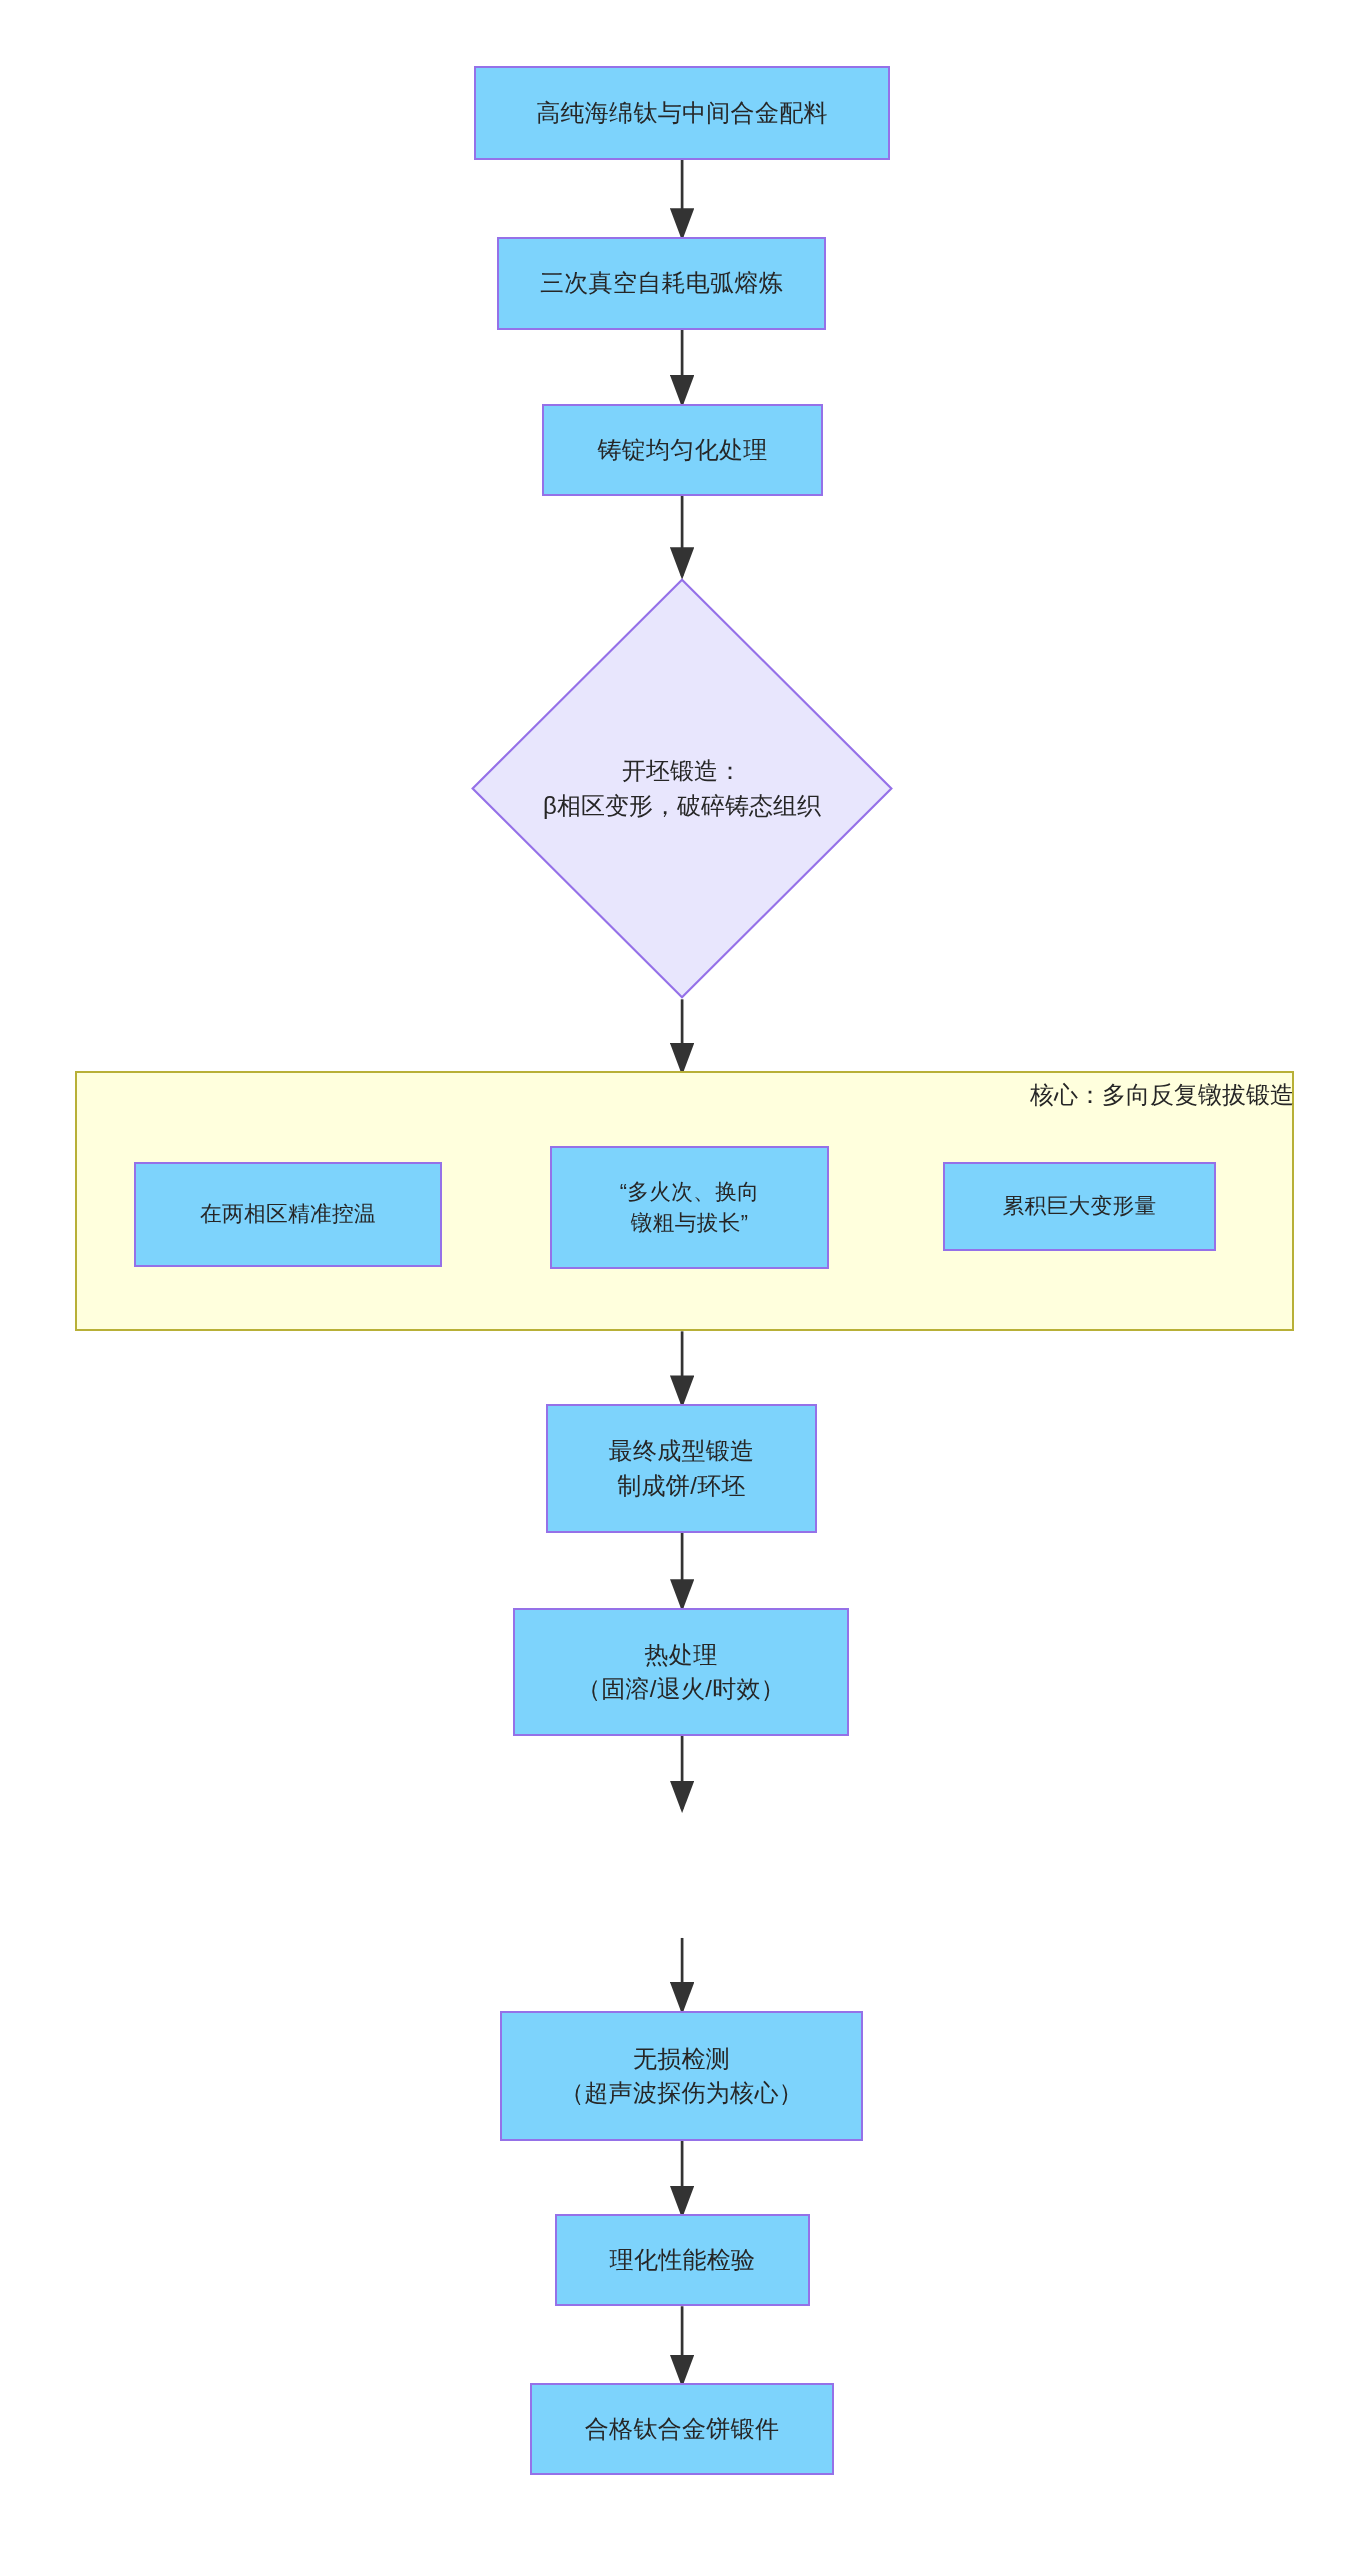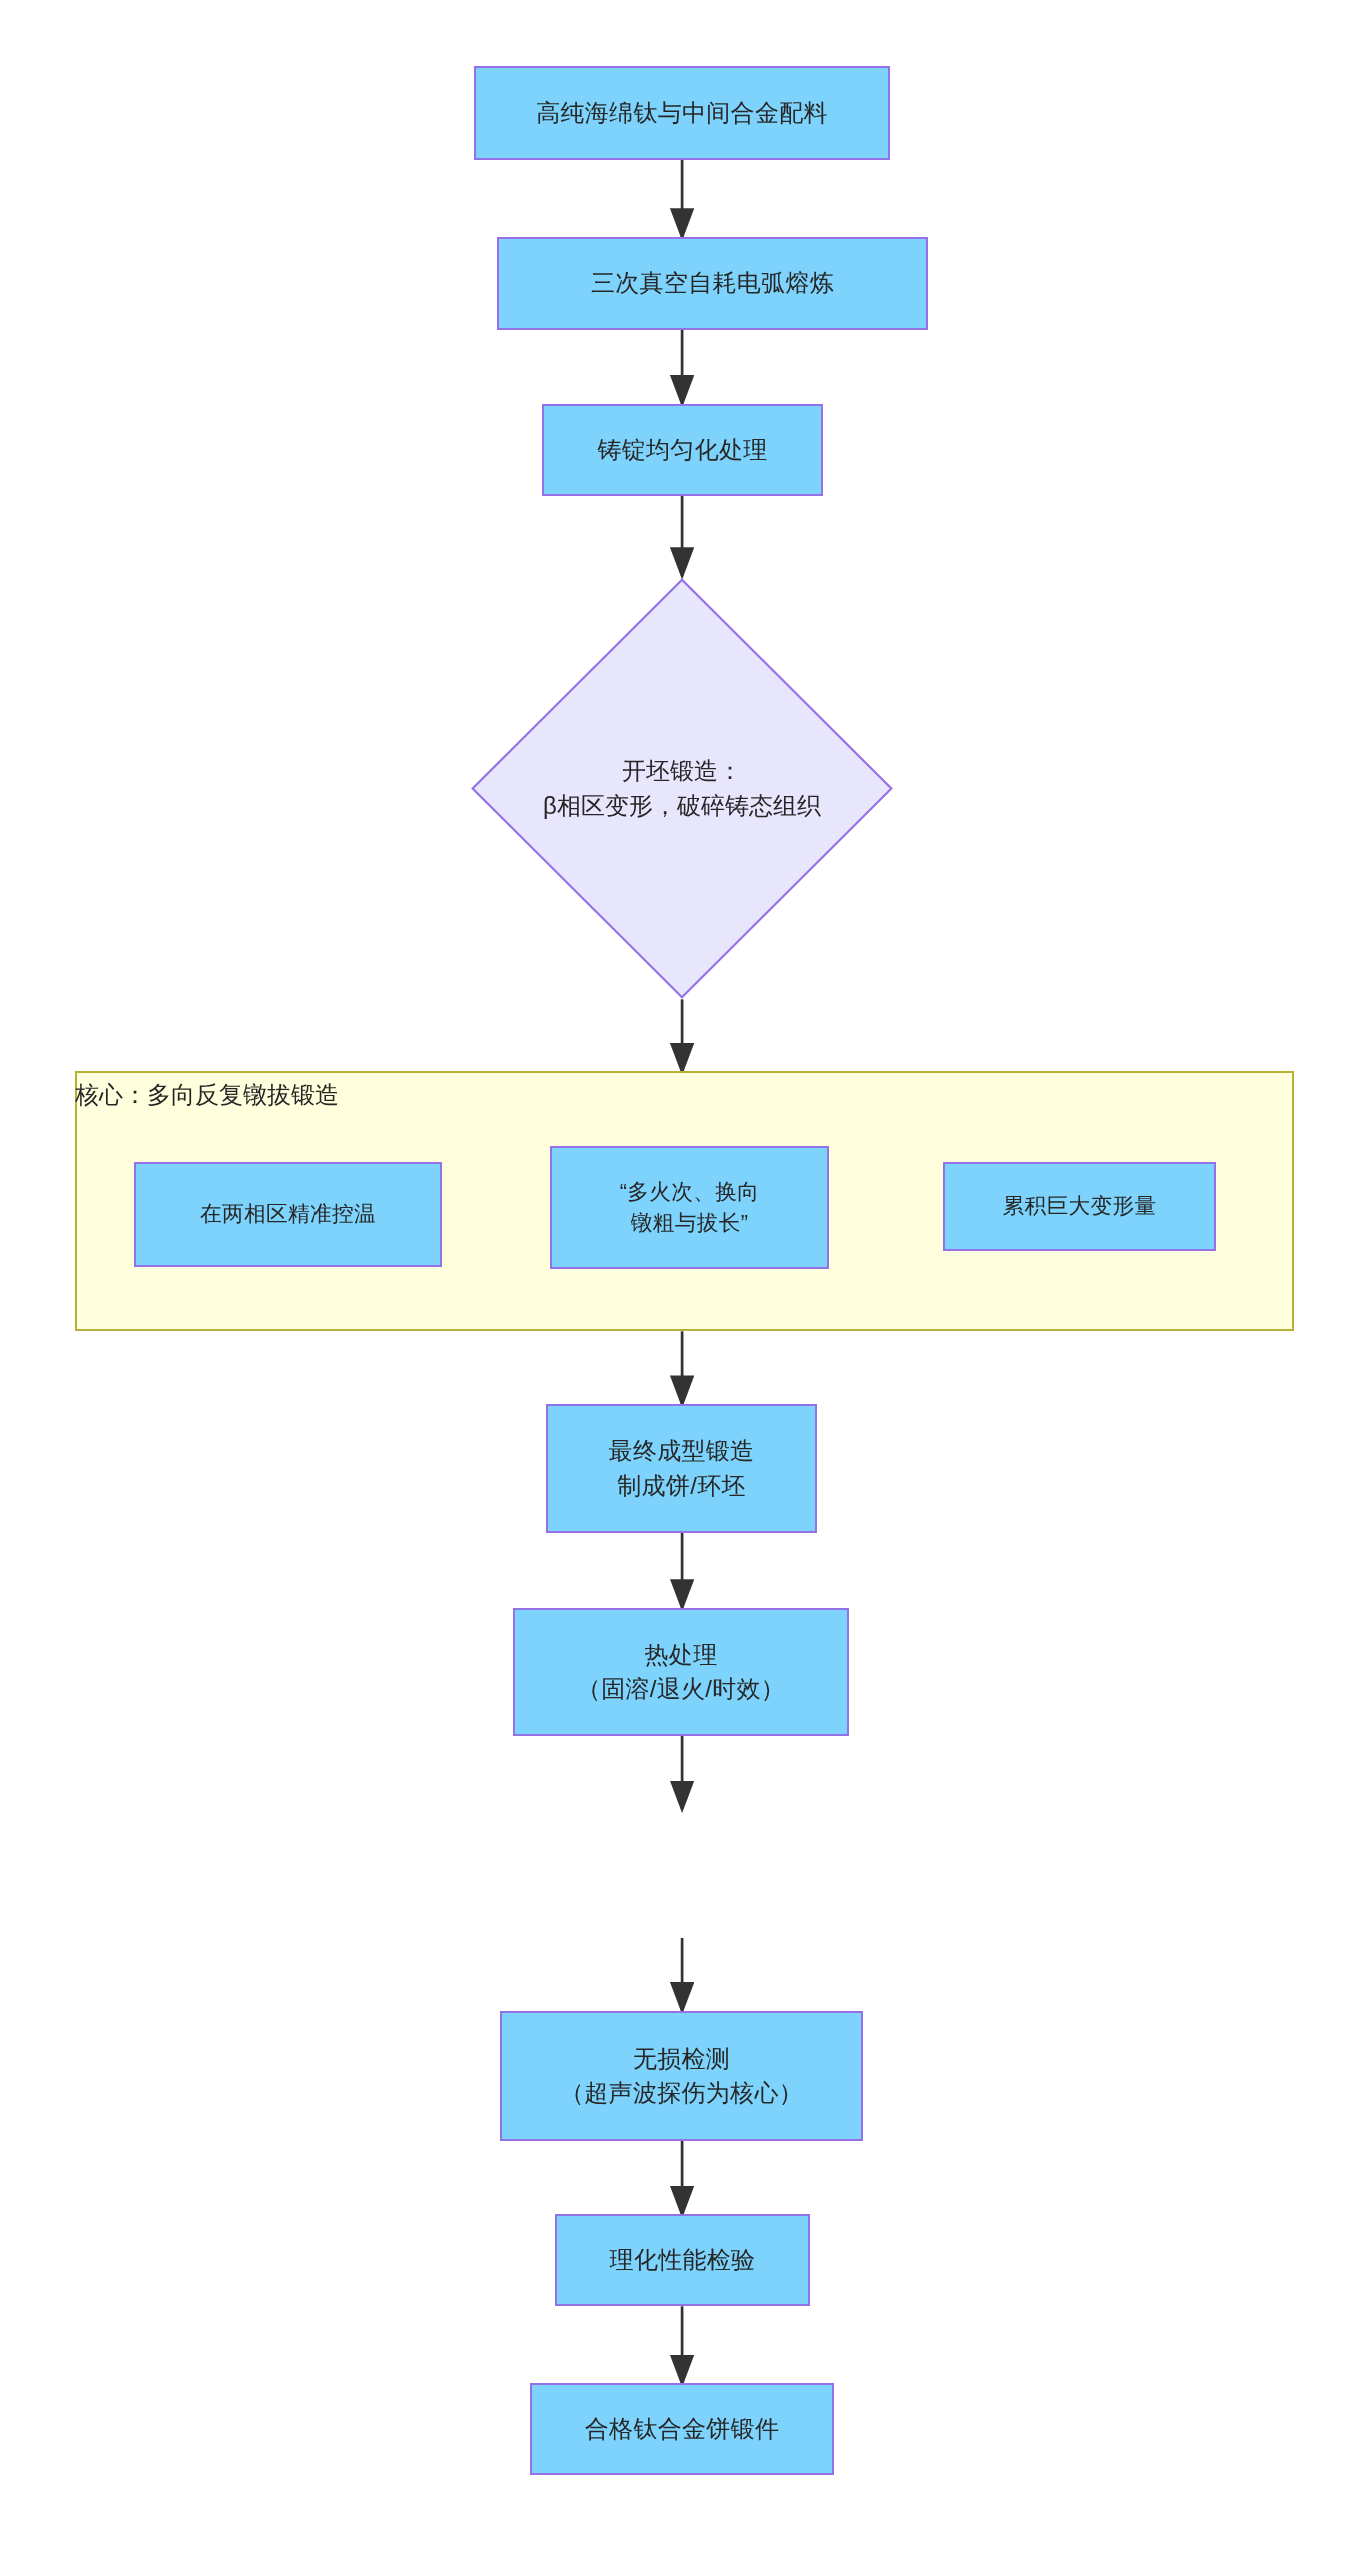--- a/index.html
+++ b/index.html
@@ -77,21 +77,21 @@
   .cluster {
     position: absolute;
     box-sizing: border-box;
     background: #ffffdd;
     border: 2.2px solid #b8b037;
     z-index: 1;
   }
   .cluster-title {
     position: absolute;
     width: 100%;
-    text-align: left;
+    text-align: right;
     font-size: 24px;
     line-height: 1.2;
     color: #262626;
     z-index: 2;
     left: 0;
   }
 </style>
 </head>
 <body>
 
@@ -128,21 +128,21 @@
       <path d="M1259,3952 L1259,4088"></path>
 
       <path d="M1259,4258 L1259,4400"></path>
     </g>
   </svg>
 
   <div class="node" style="left:474px; top:66px; width:416px; height:94px;">
     <span>高纯海绵钛与中间合金配料</span>
   </div>
 
-  <div class="node" style="left:497px; top:237px; width:431px; height:93px;">
+  <div class="node" style="left:497px; top:237px; width:329px; height:93px;">
     <span>三次真空自耗电弧熔炼</span>
   </div>
 
   <div class="node" style="left:542px; top:404px; width:281px; height:92px;">
     <span>铸锭均匀化处理</span>
   </div>
 
   <div class="diamond-wrap" style="left:471px; top:578px; width:422px; height:421px;">
     <svg width="422" height="421" viewBox="0 0 780 778" xmlns="http://www.w3.org/2000/svg">
       <polygon points="390,3 777,389 390,775 3,389" fill="#e8e6fd" stroke="#9571e8" stroke-width="4"></polygon>

